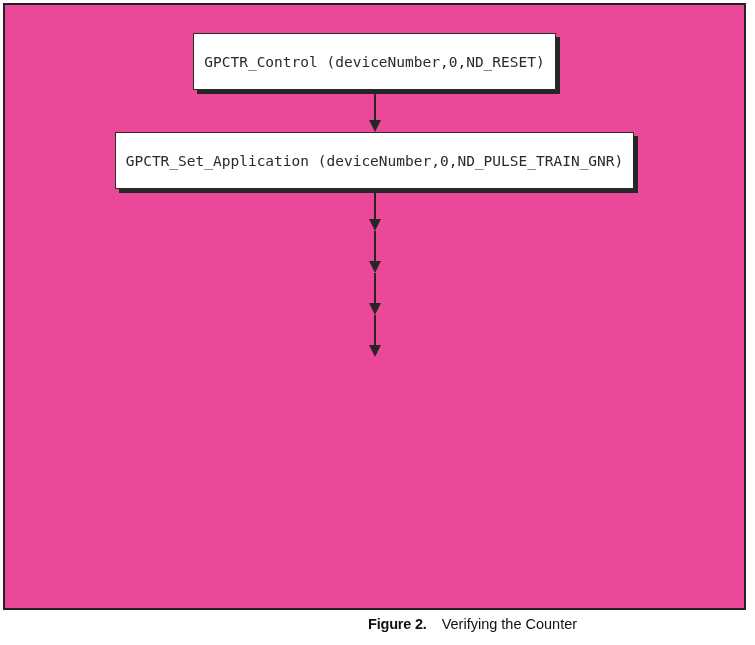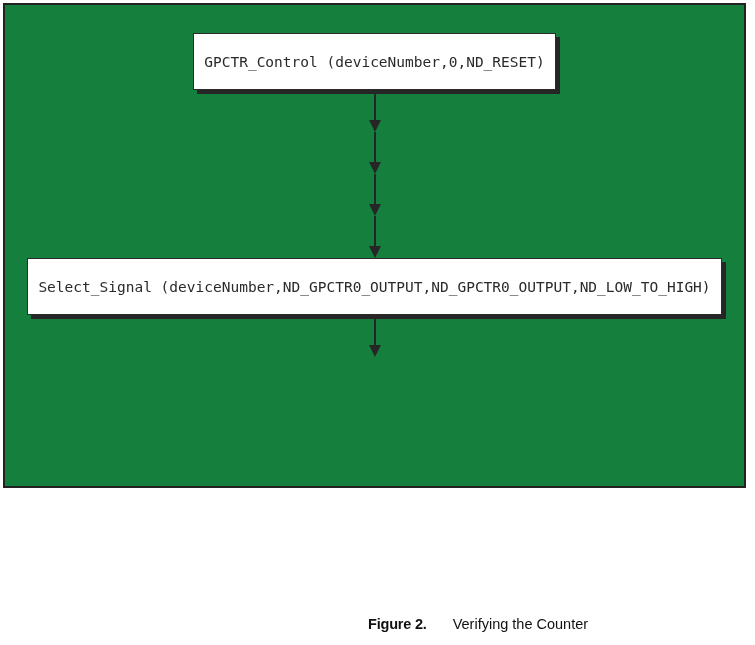--- a/index.html
+++ b/index.html
@@ -13,24 +13,24 @@
     height: 645px;
     background: #ffffff;
     overflow: hidden;
     font-family: "DejaVu Sans Mono", monospace;
   }
   .frame {
     position: absolute;
     left: 3px;
     top: 3px;
     width: 743px;
-    height: 485px;
+    height: 607px;
     border: 2px solid #222222;
     box-sizing: border-box;
-    background: #15803d;
+    background: #ec4899;
   }
   .flow {
     display: flex;
     flex-direction: column;
     align-items: center;
     padding-top: 28px;
   }
   .box {
     position: relative;
     height: 57px;
@@ -78,34 +78,43 @@
     position: absolute;
     left: 368px;
     top: 616px;
     font-family: "Liberation Sans", sans-serif;
     font-size: 14.5px;
     color: #111111;
     white-space: nowrap;
   }
   .caption .fig-label {
     font-weight: bold;
-    margin-right: 26px;
+    margin-right: 15px;
     letter-spacing: -0.2px;
   }
 </style>
 </head>
 <body>
 
 <div class="page">
 
   <div class="frame">
     <div class="flow">
 
       <div class="box">
         <span>GPCTR_Control (deviceNumber,0,ND_RESET)</span>
+      </div>
+
+      <div class="arrow">
+        <div class="shaft"></div>
+        <div class="head"></div>
+      </div>
+
+      <div class="box">
+        <span>GPCTR_Set_Application (deviceNumber,0,ND_PULSE_TRAIN_GNR)</span>
       </div>
 
       <div class="arrow">
         <div class="shaft"></div>
         <div class="head"></div>
       </div>
 
 
       <div class="arrow">
         <div class="shaft"></div>
@@ -117,29 +126,20 @@
         <div class="shaft"></div>
         <div class="head"></div>
       </div>
 
 
       <div class="arrow">
         <div class="shaft"></div>
         <div class="head"></div>
       </div>
 
-      <div class="box">
-        <span>Select_Signal (deviceNumber,ND_GPCTR0_OUTPUT,ND_GPCTR0_OUTPUT,ND_LOW_TO_HIGH)</span>
-      </div>
-
-      <div class="arrow">
-        <div class="shaft"></div>
-        <div class="head"></div>
-      </div>
-
 
     </div>
   </div>
 
   <div class="caption">
     <span class="fig-label">Figure 2.</span><span>Verifying the Counter</span>
   </div>
 
 </div>
 

